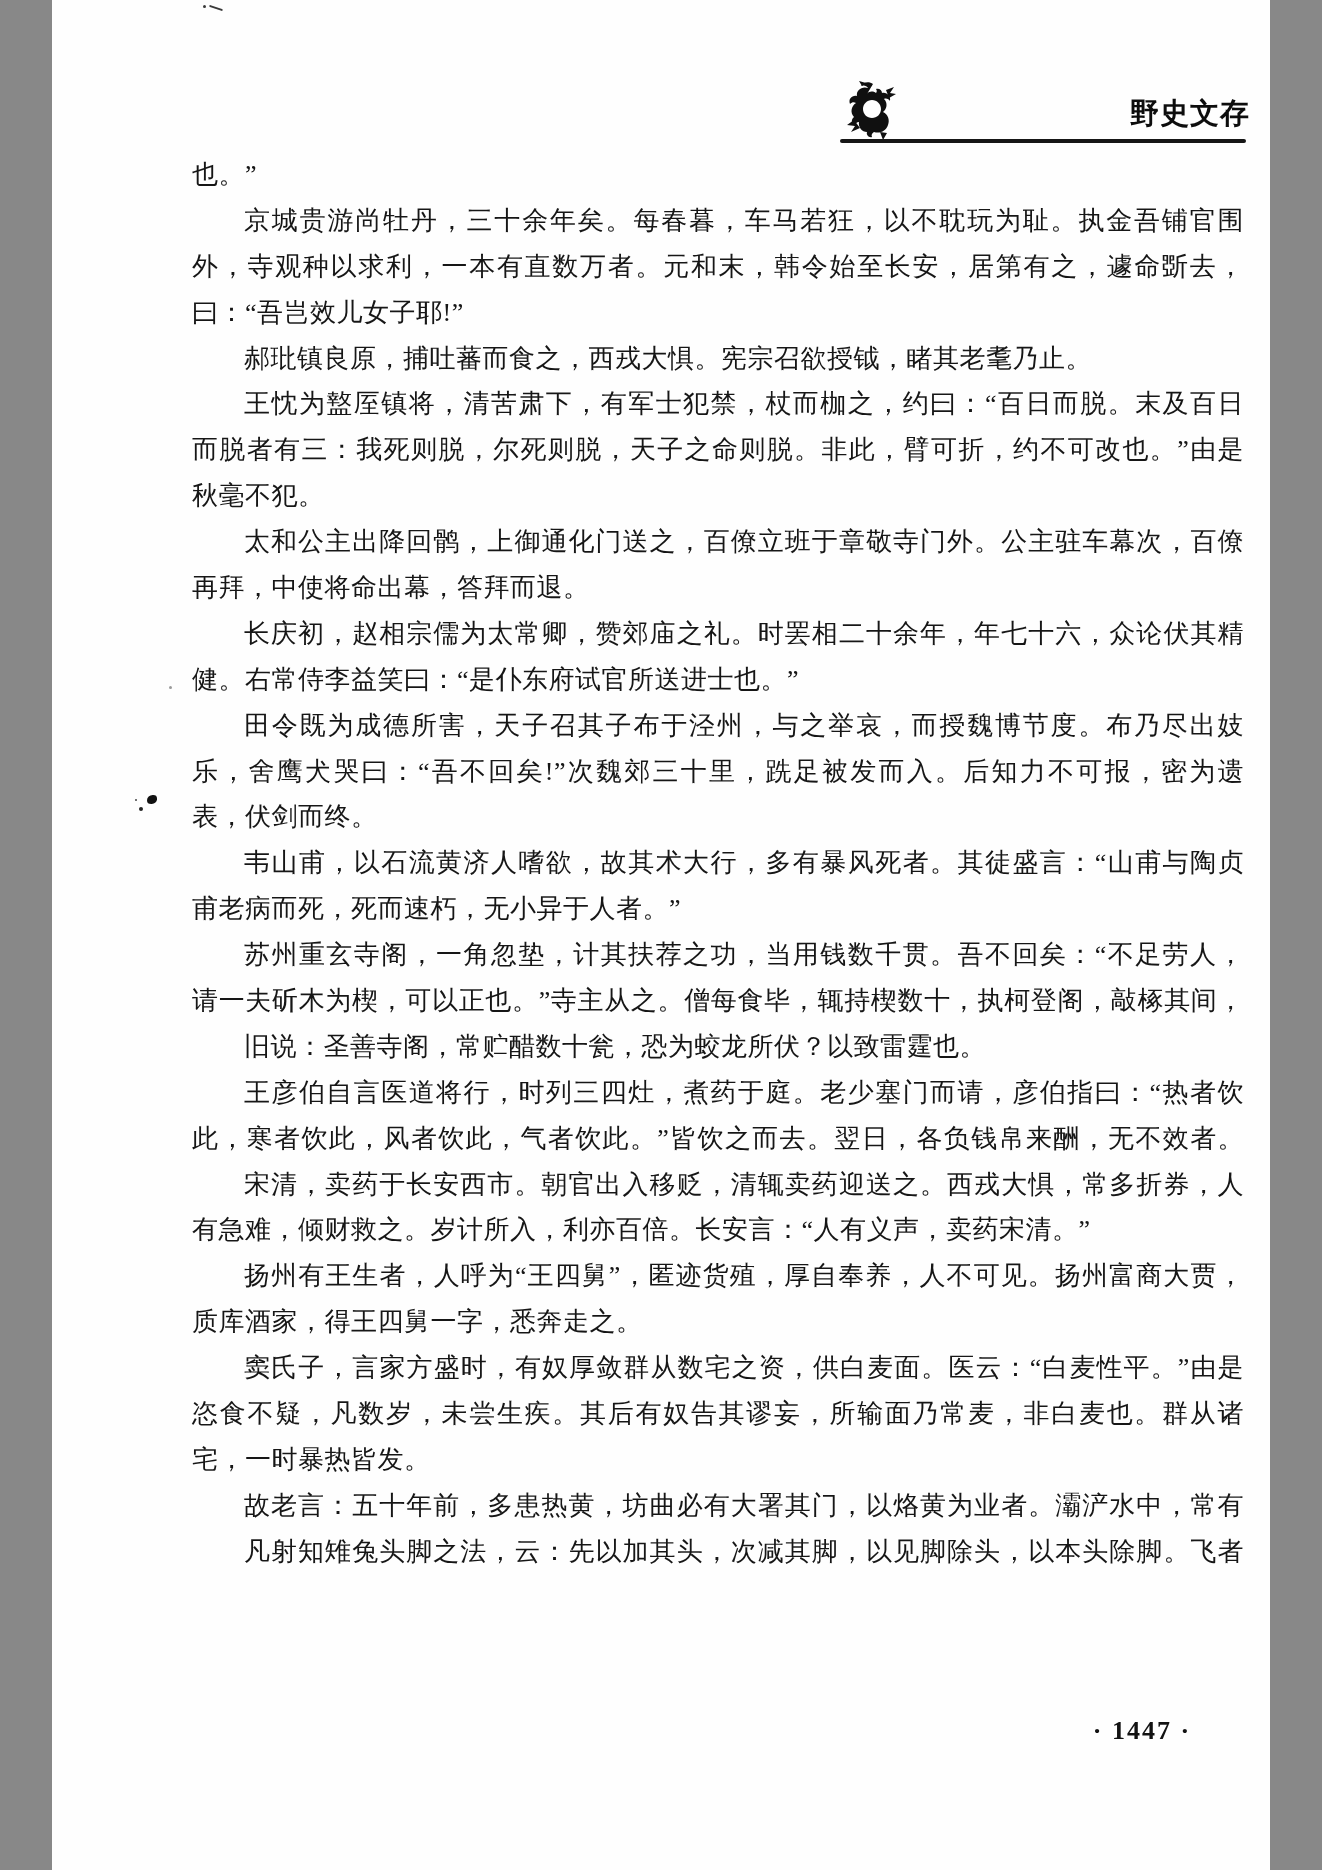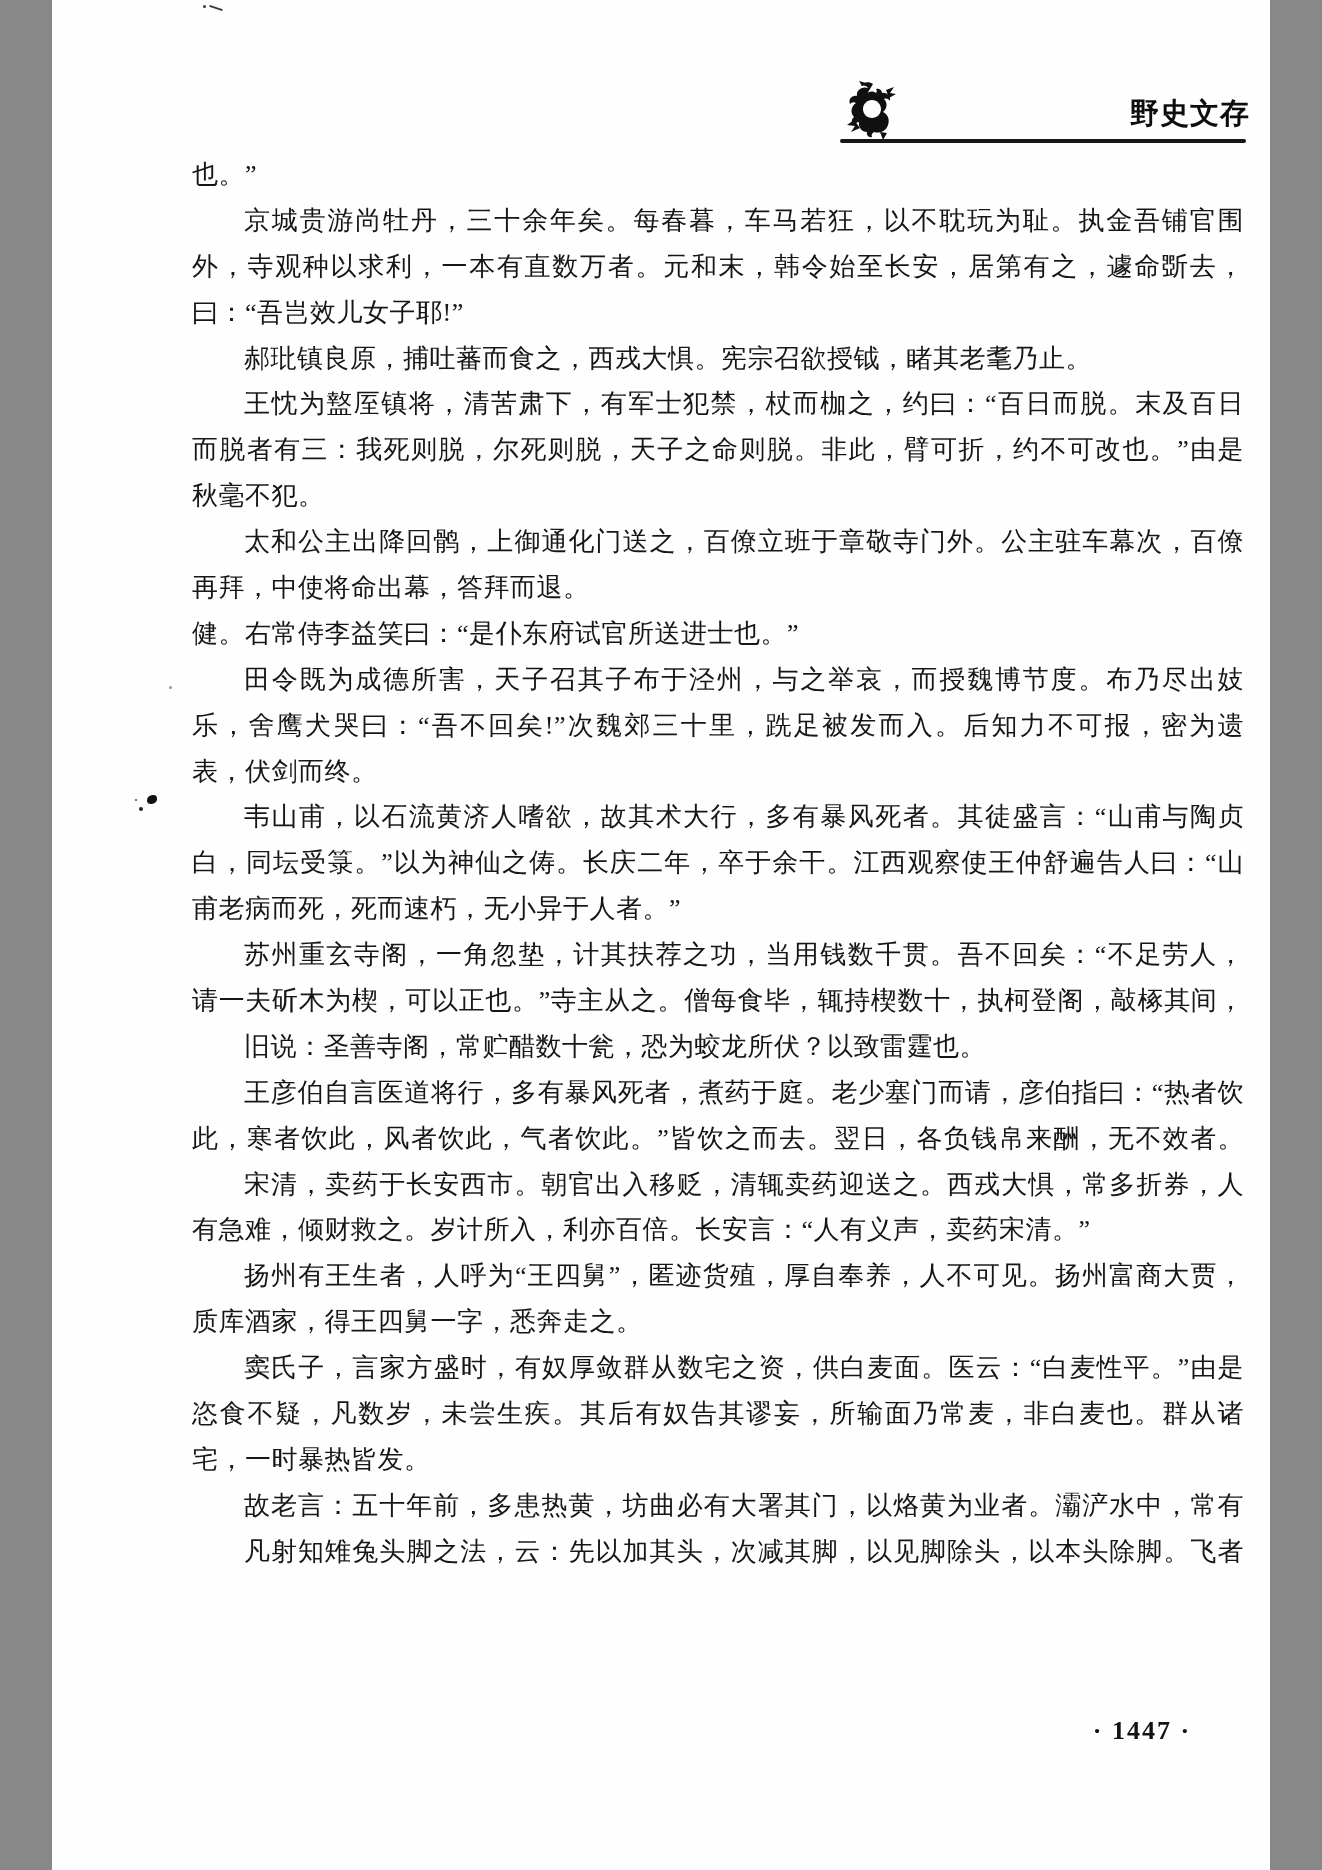--- a/index.html
+++ b/index.html
@@ -69,31 +69,31 @@
       <div class="text-line">也。”</div>
       <div class="text-line indent justify">京城贵游尚牡丹，三十余年矣。每春暮，车马若狂，以不耽玩为耻。执金吾铺官围</div>
       <div class="text-line justify">外，寺观种以求利，一本有直数万者。元和末，韩令始至长安，居第有之，遽命斲去，</div>
       <div class="text-line">曰：“吾岂效儿女子耶!”</div>
       <div class="text-line indent">郝玭镇良原，捕吐蕃而食之，西戎大惧。宪宗召欲授钺，睹其老耄乃止。</div>
       <div class="text-line indent justify">王忱为盩厔镇将，清苦肃下，有军士犯禁，杖而枷之，约曰：“百日而脱。末及百日</div>
       <div class="text-line justify">而脱者有三：我死则脱，尔死则脱，天子之命则脱。非此，臂可折，约不可改也。”由是</div>
       <div class="text-line">秋毫不犯。</div>
       <div class="text-line indent justify">太和公主出降回鹘，上御通化门送之，百僚立班于章敬寺门外。公主驻车幕次，百僚</div>
       <div class="text-line">再拜，中使将命出幕，答拜而退。</div>
+      <div class="text-line indent justify">长庆初，赵相宗儒为太常卿，赞郊庙之礼。时罢相二十余年，年七十六，众论伏其精</div>
       <div class="text-line">健。右常侍李益笑曰：“是仆东府试官所送进士也。”</div>
       <div class="text-line indent justify">田令既为成德所害，天子召其子布于泾州，与之举哀，而授魏博节度。布乃尽出妓</div>
       <div class="text-line justify">乐，舍鹰犬哭曰：“吾不回矣!”次魏郊三十里，跣足被发而入。后知力不可报，密为遗</div>
       <div class="text-line">表，伏剑而终。</div>
       <div class="text-line indent justify">韦山甫，以石流黄济人嗜欲，故其术大行，多有暴风死者。其徒盛言：“山甫与陶贞</div>
-      <div class="text-line justify">白，同坛受箓。”以为神仙之俦。长庆二年，卒于余干。江西观察使王仲舒遍告人曰：“山</div>
       <div class="text-line">甫老病而死，死而速朽，无小异于人者。”</div>
       <div class="text-line indent justify">苏州重玄寺阁，一角忽垫，计其扶荐之功，当用钱数千贯。吾不回矣：“不足劳人，</div>
       <div class="text-line justify">请一夫斫木为楔，可以正也。”寺主从之。僧每食毕，辄持楔数十，执柯登阁，敲椓其间，</div>
       <div class="text-line indent">旧说：圣善寺阁，常贮醋数十瓮，恐为蛟龙所伏？以致雷霆也。</div>
-      <div class="text-line indent justify">王彦伯自言医道将行，多有暴风死者，煮药于庭。老少塞门而请，彦伯指曰：“热者饮</div>
+      <div class="text-line indent justify">王彦伯自言医道将行，时列三四灶，煮药于庭。老少塞门而请，彦伯指曰：“热者饮</div>
       <div class="text-line justify">此，寒者饮此，风者饮此，气者饮此。”皆饮之而去。翌日，各负钱帛来酬，无不效者。</div>
       <div class="text-line indent justify">宋清，卖药于长安西市。朝官出入移贬，清辄卖药迎送之。西戎大惧，常多折券，人</div>
       <div class="text-line">有急难，倾财救之。岁计所入，利亦百倍。长安言：“人有义声，卖药宋清。”</div>
       <div class="text-line indent justify">扬州有王生者，人呼为“王四舅”，匿迹货殖，厚自奉养，人不可见。扬州富商大贾，</div>
       <div class="text-line">质库酒家，得王四舅一字，悉奔走之。</div>
       <div class="text-line indent justify">窦氏子，言家方盛时，有奴厚敛群从数宅之资，供白麦面。医云：“白麦性平。”由是</div>
       <div class="text-line justify">恣食不疑，凡数岁，未尝生疾。其后有奴告其谬妄，所输面乃常麦，非白麦也。群从诸</div>
       <div class="text-line">宅，一时暴热皆发。</div>
       <div class="text-line indent justify">故老言：五十年前，多患热黄，坊曲必有大署其门，以烙黄为业者。灞浐水中，常有</div>
       <div class="text-line indent justify">凡射知雉兔头脚之法，云：先以加其头，次减其脚，以见脚除头，以本头除脚。飞者</div>

